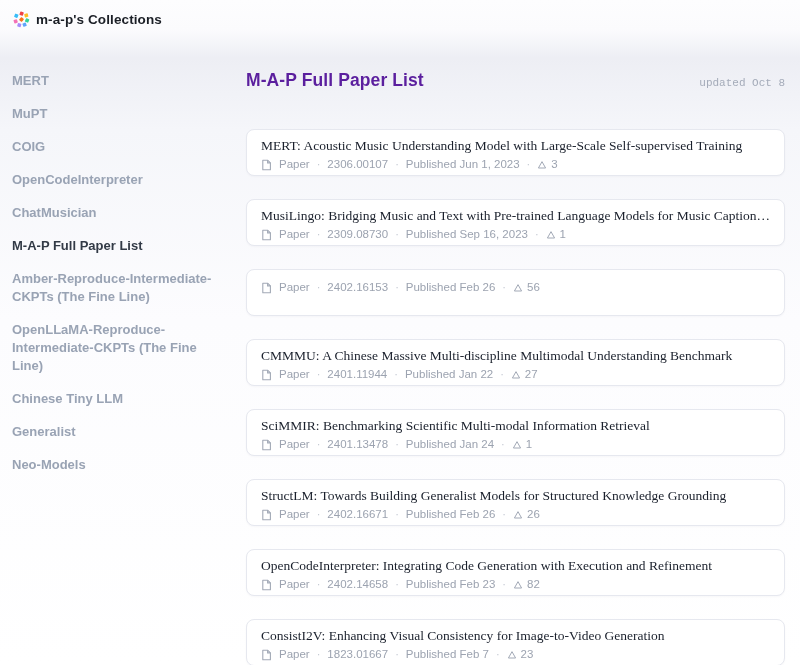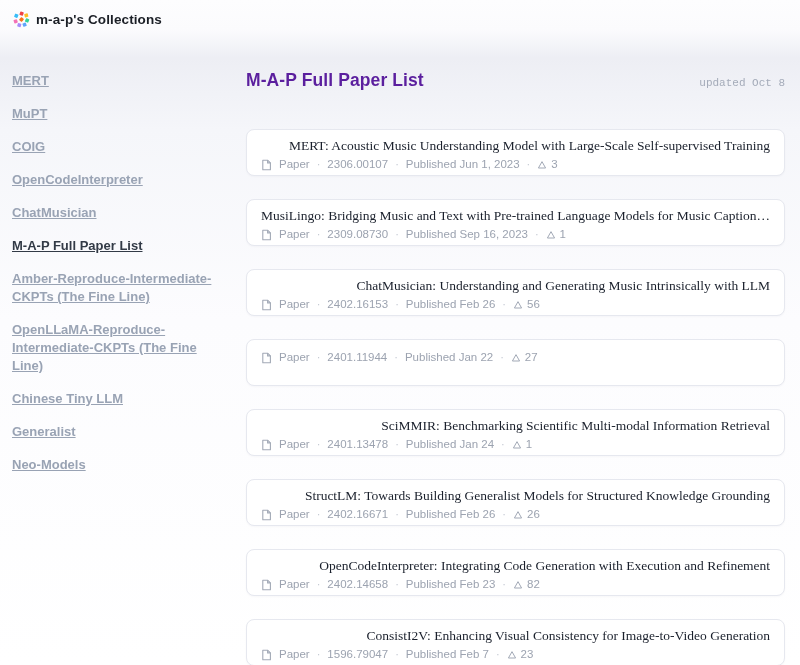--- a/index.html
+++ b/index.html
@@ -25,40 +25,38 @@
     font-size: 13.5px; font-weight: 700; color: #1b1f26; letter-spacing: 0.1px;
   }
   
   .layout { display: flex; align-items: flex-start; padding-left: 12px; }
   .sidebar { width: 212px; padding-top: 38px; flex-shrink: 0; }
   .sidebar-item {
     font-size: 13px; font-weight: 600; line-height: 18px;
     color: #99a3b4;
     margin-bottom: 15px;
     cursor: pointer;
-    text-decoration: underline;
   }
   .sidebar-item.active { color: #323a46; }
   
   .main { flex: 1; margin-left: 22px; padding-top: 36px; padding-right: 45px; }
   .main-header { display: flex; align-items: baseline; justify-content: space-between; margin-bottom: 38px; }
   .collection-title { font-size: 17.5px; font-weight: 700; color: #5b1f9e; letter-spacing: 0.1px; }
   .updated { font-size: 11px; color: #a4abb9; font-family: Liberation Mono, monospace; }
   
   .paper-card {
     background: #ffffff;
     border: 1px solid #e6e8ef;
     border-radius: 8px;
     box-shadow: 0 1px 2px rgba(20,30,60,0.03);
     padding: 7px 14px 8px 14px;
     height: 47px;
     margin-bottom: 23px;
     cursor: pointer;
     overflow: hidden;
-    text-align: right;
   }
   .paper-title {
     font-family: "Liberation Serif", "DejaVu Serif", serif;
     font-size: 13.5px; font-weight: 400; color: #1a202c;
     line-height: 17px;
     white-space: nowrap; overflow: hidden; text-overflow: ellipsis;
   }
   .paper-meta {
     display: flex; align-items: center; gap: 7px;
     margin-top: 4px;
@@ -194,21 +192,20 @@
                   <svg width="10" height="10" viewBox="0 0 12 12" fill="none" stroke="currentColor" stroke-width="1.2" stroke-linejoin="round">
                     <path d="M6 2 L10.3 9.6 H1.7 Z"></path>
                   </svg>
                 </span>
                 <span>1</span>
               </span>
             </div>
           </div>
 
           <div class="paper-card">
-            <div class="paper-title">ChatMusician: Understanding and Generating Music Intrinsically with LLM</div>
             <div class="paper-meta">
               <span class="meta-icon">
                 <svg width="11" height="12" viewBox="0 0 11 12" fill="none" stroke="currentColor" stroke-width="1.1">
                   <path d="M1.8 1.2 H6.6 L9.4 3.9 V10.8 H1.8 Z" stroke-linejoin="round"></path>
                   <path d="M6.6 1.2 V3.9 H9.4"></path>
                 </svg>
               </span>
               <span>Paper</span>
               <span class="meta-dot">·</span>
               <span>2402.16153</span>
@@ -220,20 +217,21 @@
                   <svg width="10" height="10" viewBox="0 0 12 12" fill="none" stroke="currentColor" stroke-width="1.2" stroke-linejoin="round">
                     <path d="M6 2 L10.3 9.6 H1.7 Z"></path>
                   </svg>
                 </span>
                 <span>56</span>
               </span>
             </div>
           </div>
 
           <div class="paper-card">
+            <div class="paper-title">CMMMU: A Chinese Massive Multi-discipline Multimodal Understanding Benchmark</div>
             <div class="paper-meta">
               <span class="meta-icon">
                 <svg width="11" height="12" viewBox="0 0 11 12" fill="none" stroke="currentColor" stroke-width="1.1">
                   <path d="M1.8 1.2 H6.6 L9.4 3.9 V10.8 H1.8 Z" stroke-linejoin="round"></path>
                   <path d="M6.6 1.2 V3.9 H9.4"></path>
                 </svg>
               </span>
               <span>Paper</span>
               <span class="meta-dot">·</span>
               <span>2401.11944</span>
@@ -333,21 +331,21 @@
             <div class="paper-title">ConsistI2V: Enhancing Visual Consistency for Image-to-Video Generation</div>
             <div class="paper-meta">
               <span class="meta-icon">
                 <svg width="11" height="12" viewBox="0 0 11 12" fill="none" stroke="currentColor" stroke-width="1.1">
                   <path d="M1.8 1.2 H6.6 L9.4 3.9 V10.8 H1.8 Z" stroke-linejoin="round"></path>
                   <path d="M6.6 1.2 V3.9 H9.4"></path>
                 </svg>
               </span>
               <span>Paper</span>
               <span class="meta-dot">·</span>
-              <span>1596.79047</span>
+              <span>1823.01667</span>
               <span class="meta-dot">·</span>
               <span>Published Feb 7</span>
               <span class="meta-dot">·</span>
               <span class="upvote-group">
                 <span class="meta-icon">
                   <svg width="10" height="10" viewBox="0 0 12 12" fill="none" stroke="currentColor" stroke-width="1.2" stroke-linejoin="round">
                     <path d="M6 2 L10.3 9.6 H1.7 Z"></path>
                   </svg>
                 </span>
                 <span>23</span>

